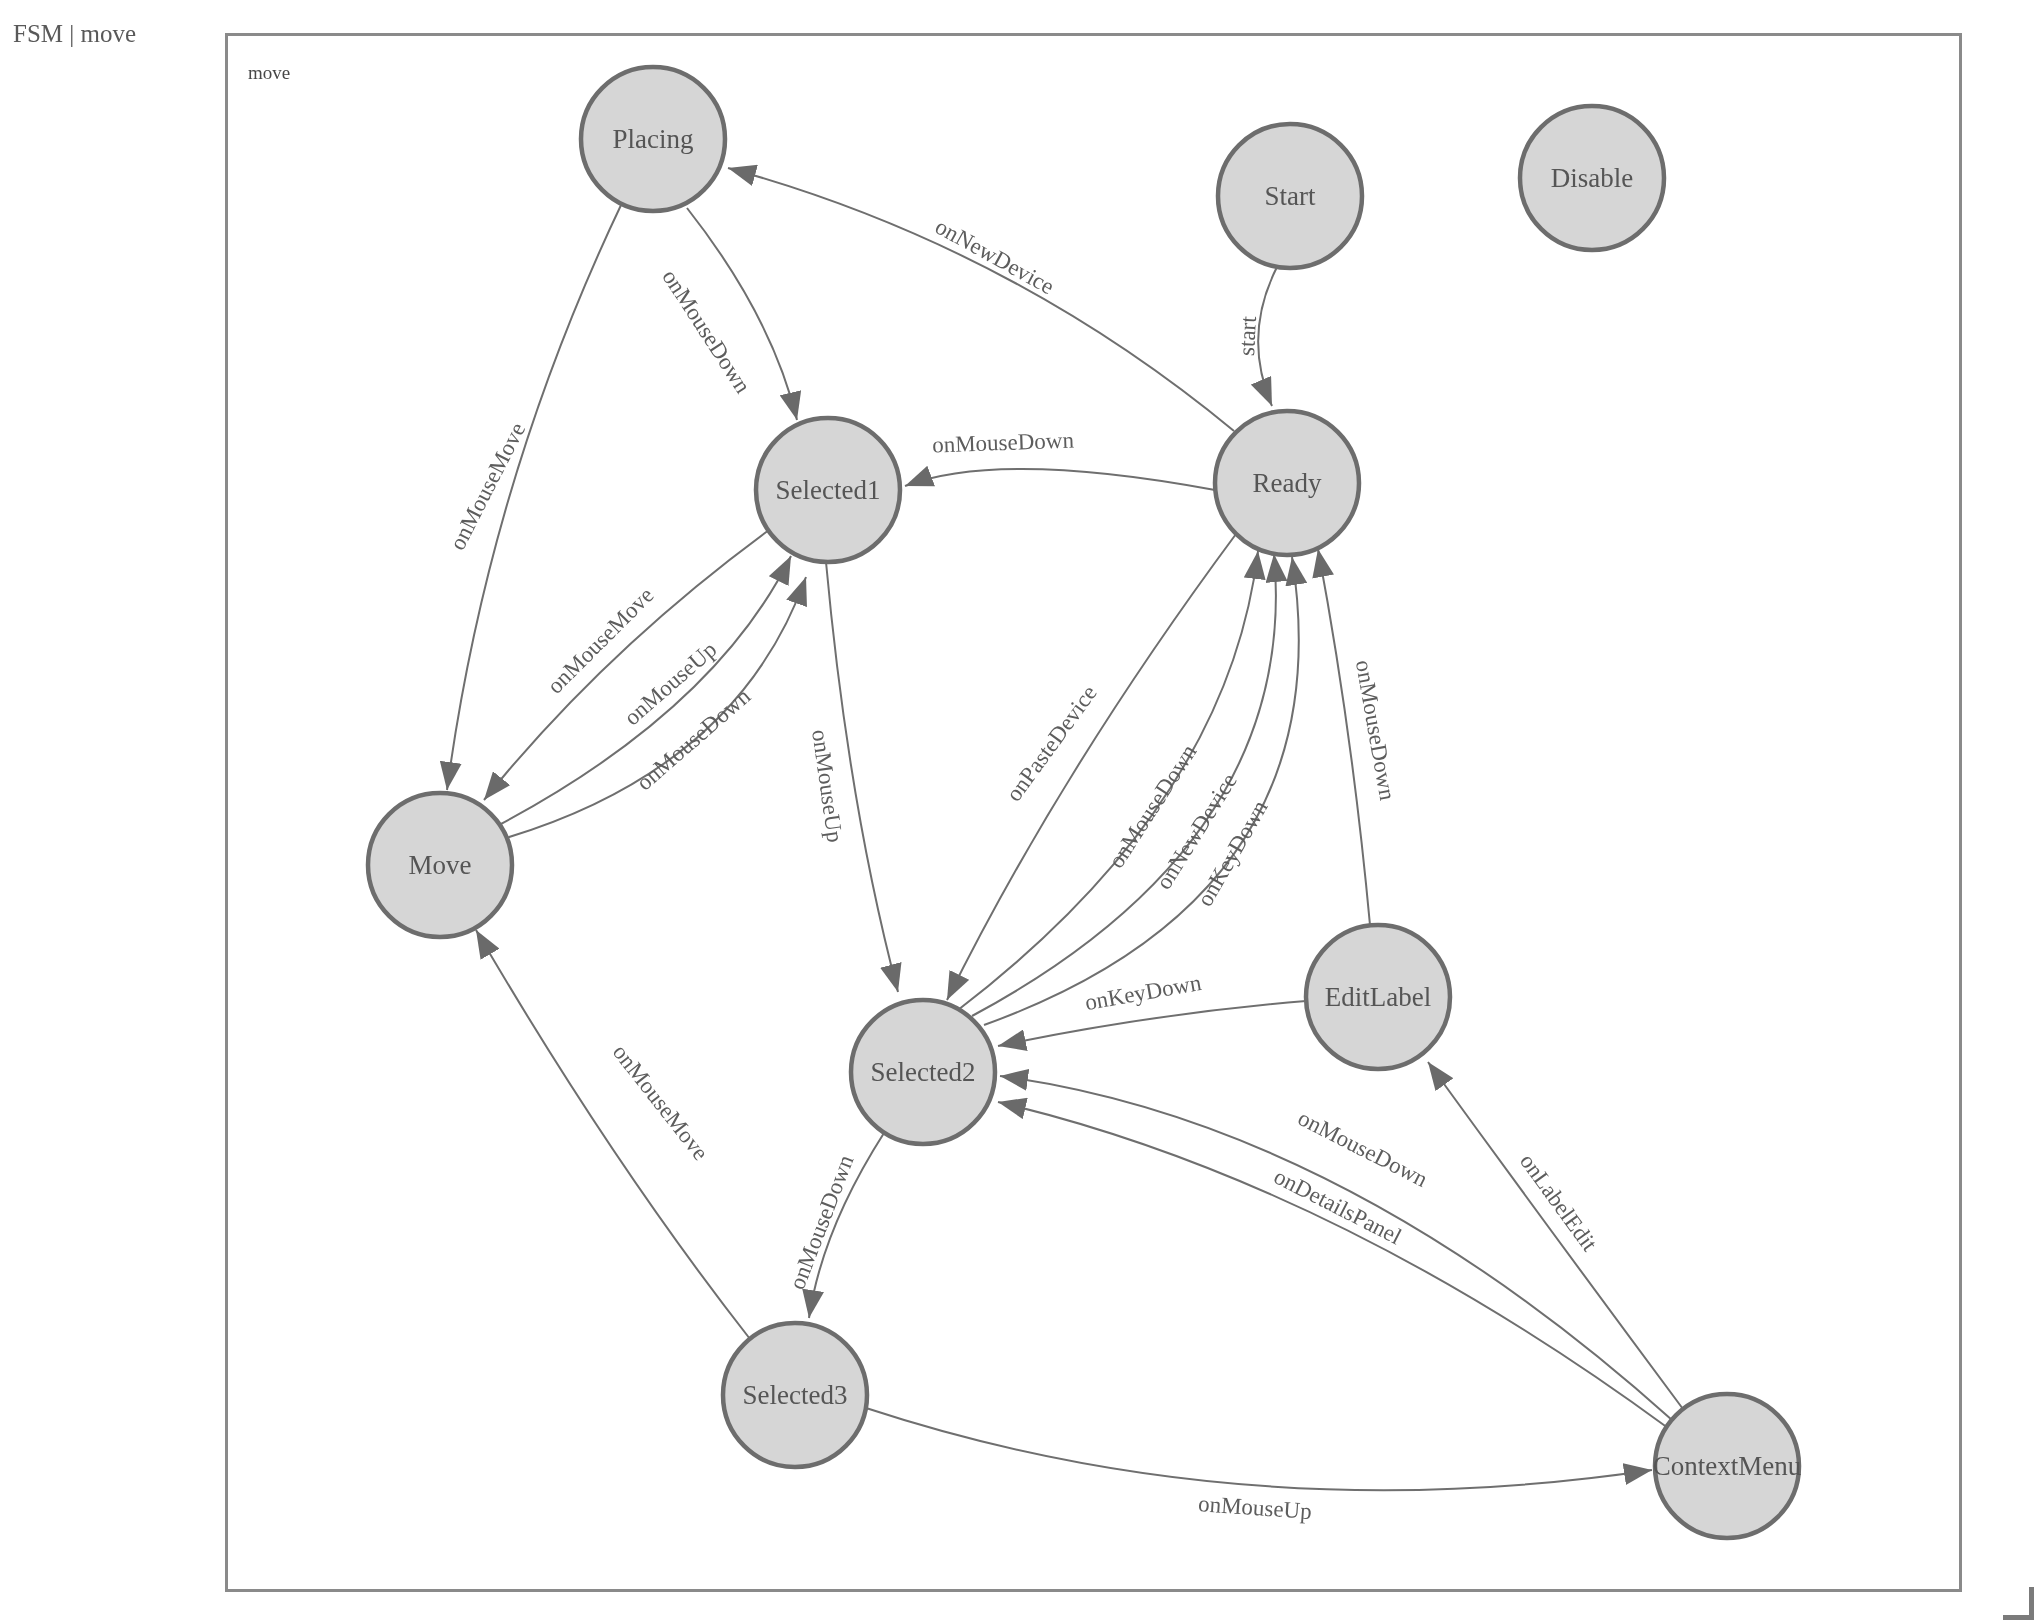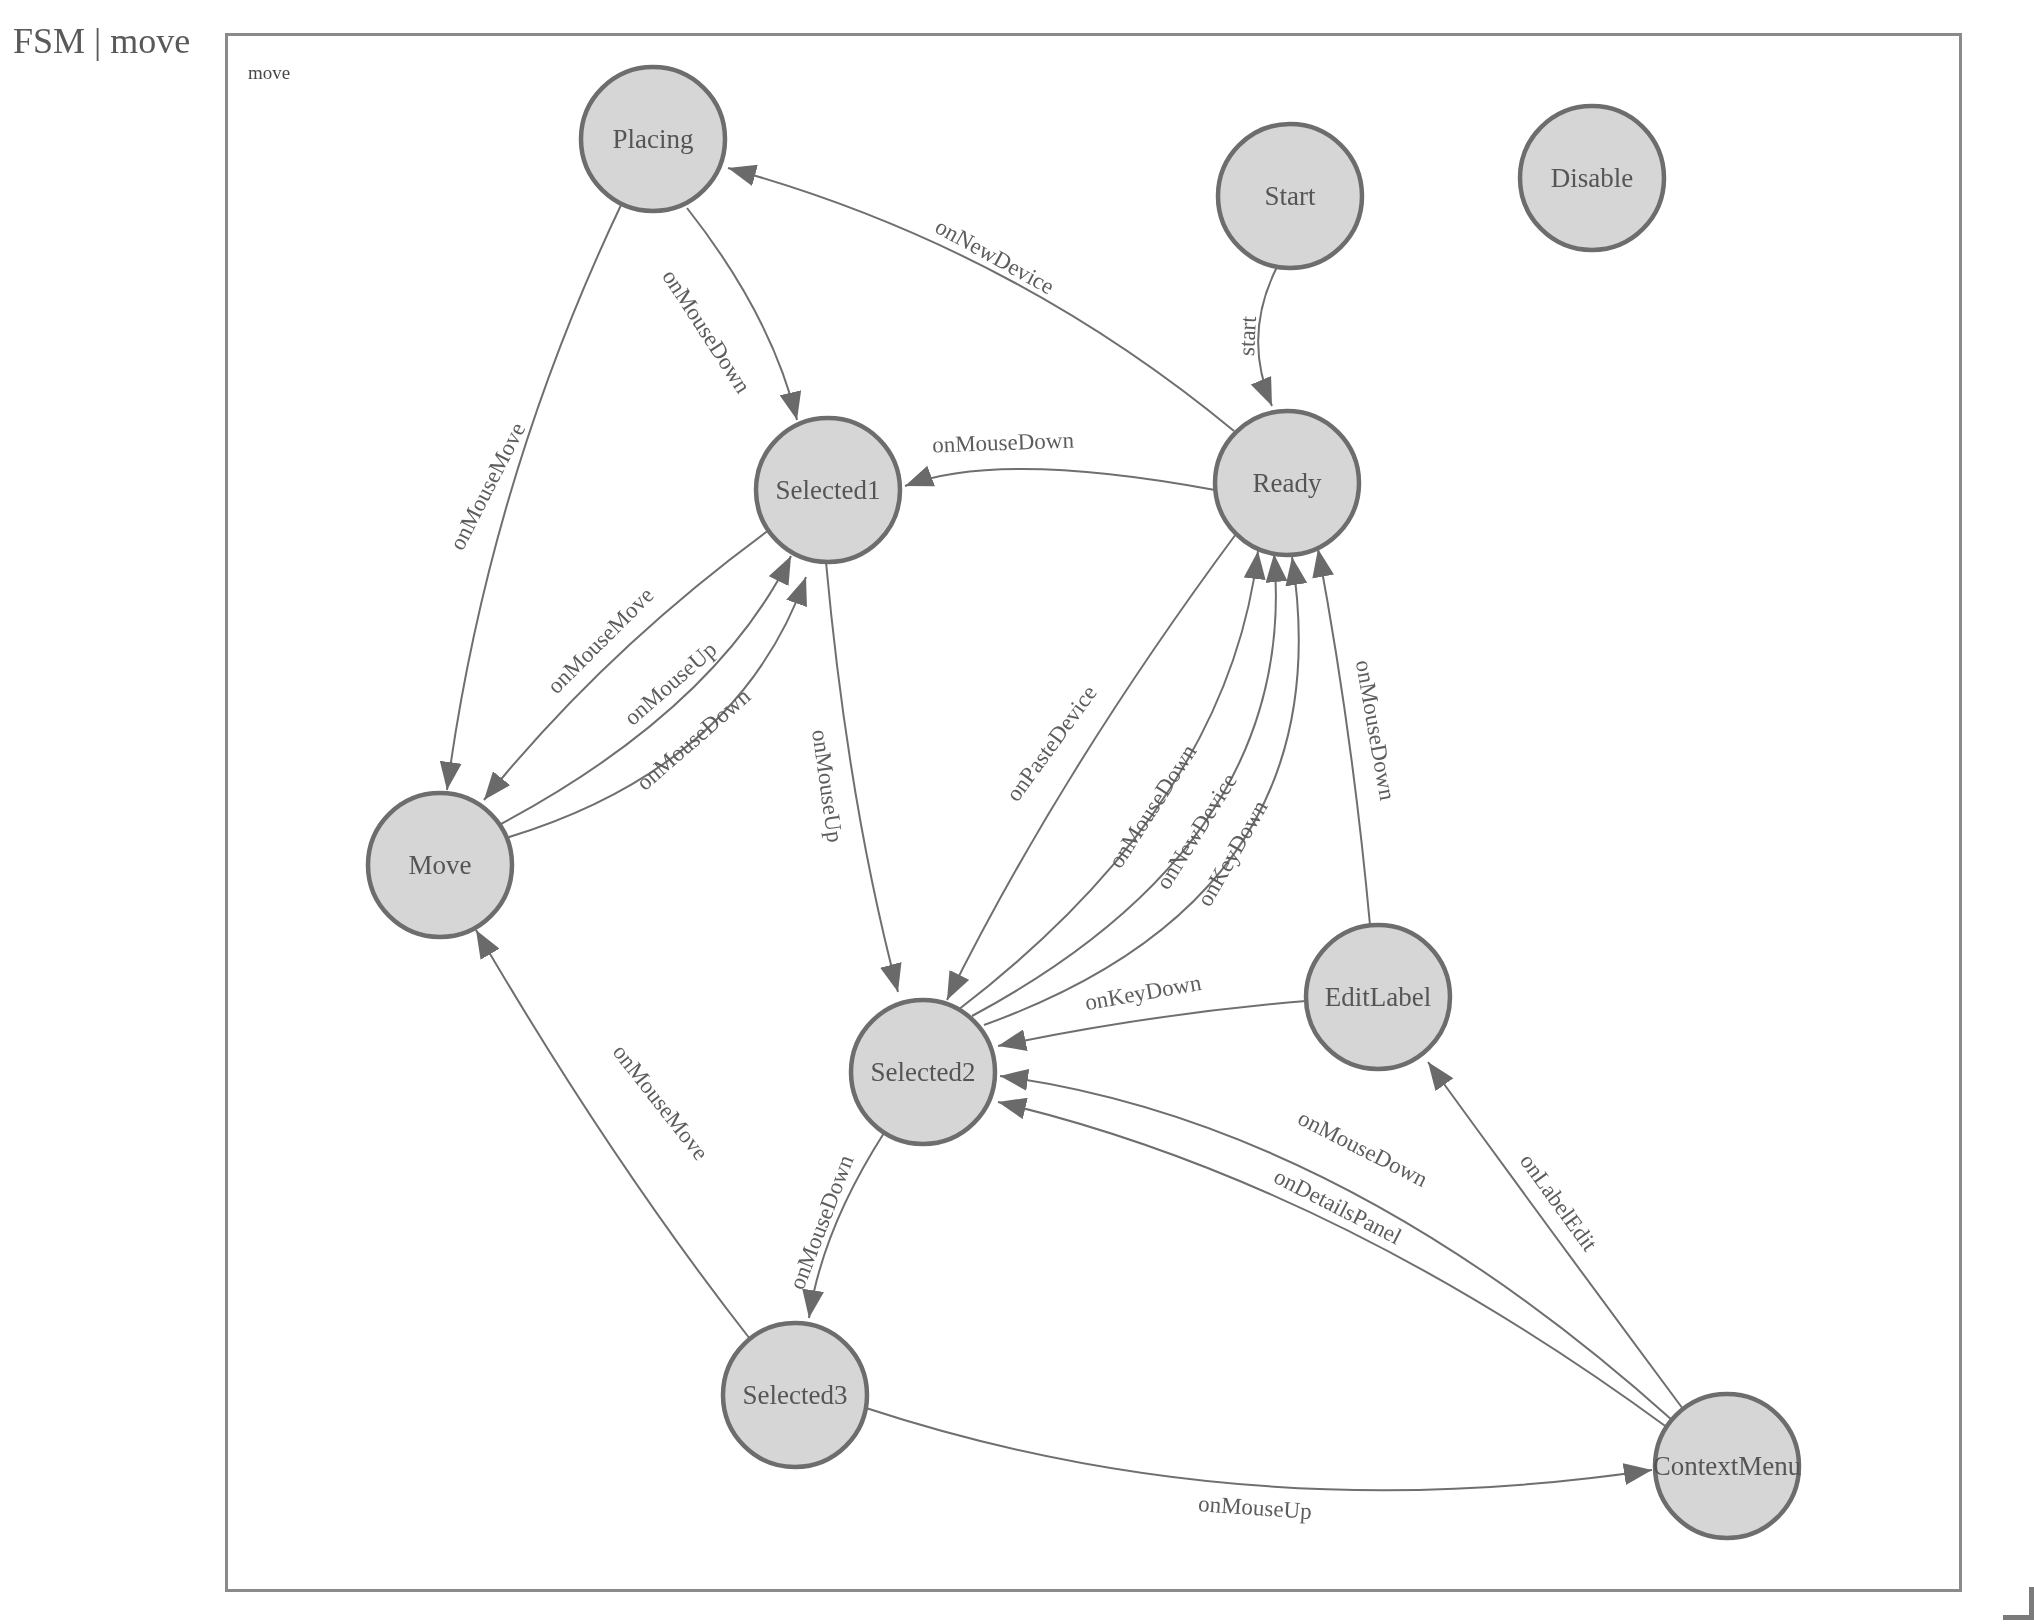--- a/index.html
+++ b/index.html
@@ -1,18 +1,18 @@
 <!DOCTYPE html>
 <html><head>
 <meta charset="utf-8">
 <style>
   html,body{margin:0;padding:0;background:#ffffff;}
   .page{position:relative;width:2034px;height:1624px;background:#ffffff;overflow:hidden;
         font-family:"Liberation Serif","DejaVu Serif",serif;}
-  .title{position:absolute;left:13px;top:20px;font-size:36px;color:#595959;white-space:nowrap;}
+  .title{position:absolute;left:13px;top:20px;font-size:25px;color:#595959;white-space:nowrap;}
   .canvas{position:absolute;left:225px;top:33px;width:1731px;height:1553px;
           border:3px solid #8a8a8a;background:#ffffff;}
   .canvas-label{position:absolute;left:20px;top:26px;font-size:19px;color:#474747;}
   svg.diagram{position:absolute;left:0;top:0;width:2034px;height:1624px;pointer-events:none;}
   svg .edge{fill:none;stroke:#6f6f6f;stroke-width:2px;pointer-events:stroke;}
   svg .edge-label{fill:#5d5d5d;font-family:"Liberation Serif","DejaVu Serif",serif;
                   font-size:23px;text-anchor:middle;}
   svg .node circle{fill:#d6d6d6;stroke:#6d6d6d;stroke-width:4.5px;pointer-events:all;}
   svg .node text{fill:#555555;font-family:"Liberation Serif","DejaVu Serif",serif;
                  font-size:27px;text-anchor:middle;}

